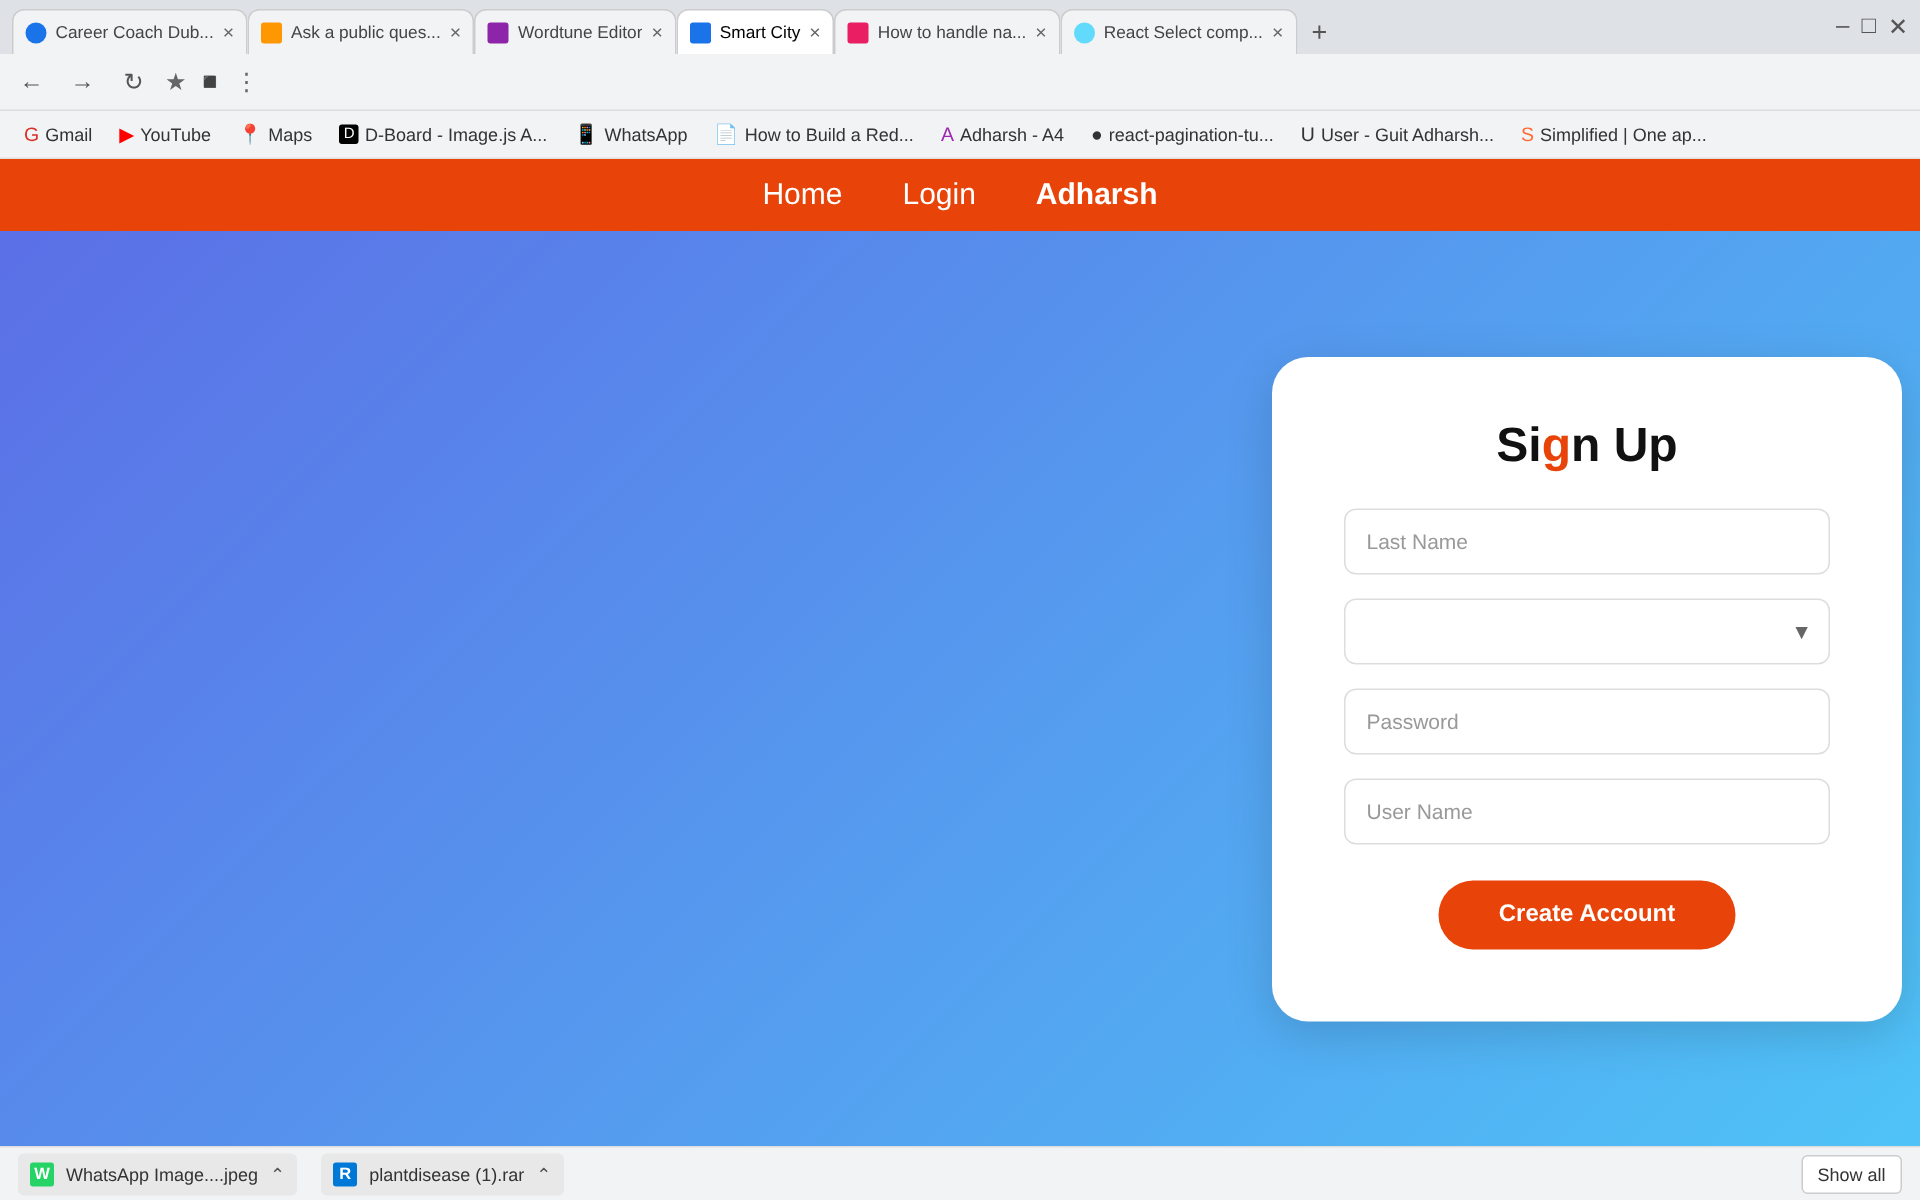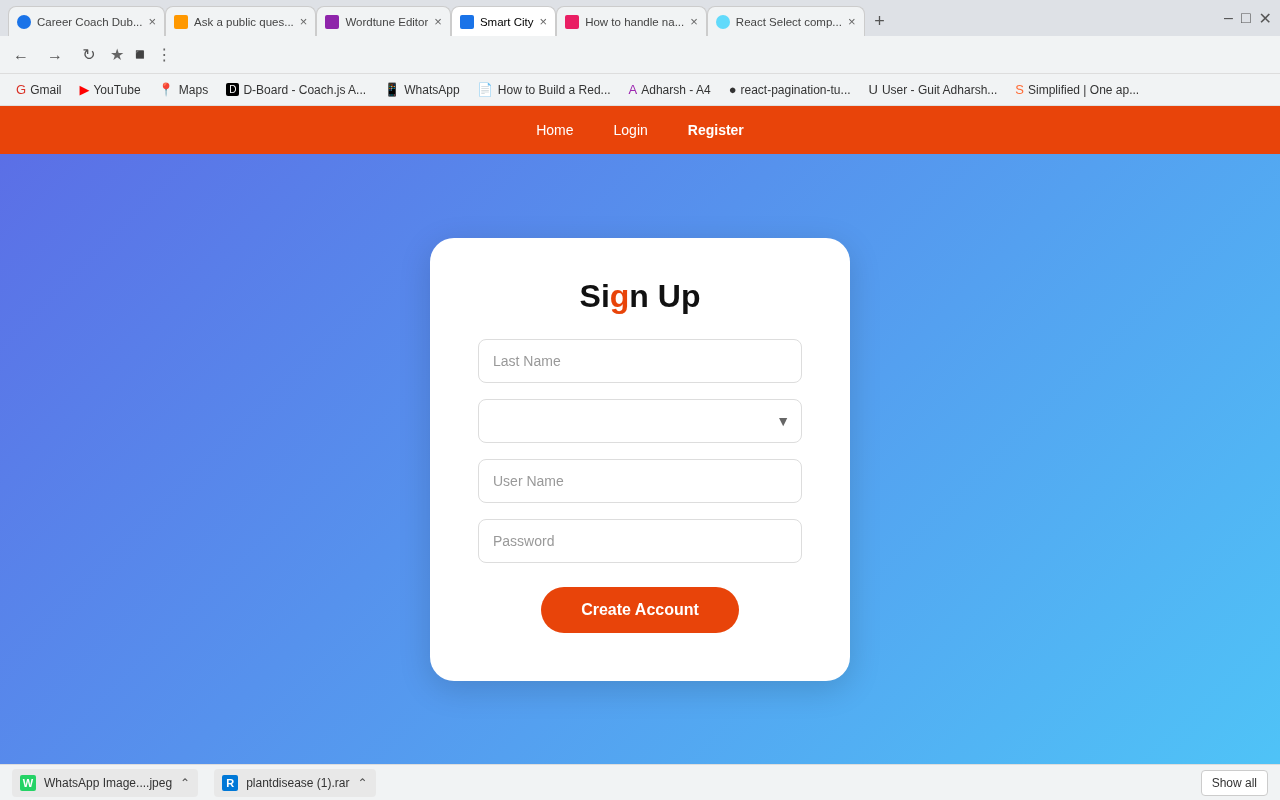--- a/index.html
+++ b/index.html
@@ -138,38 +138,38 @@
     .navbar {
       background: #e8440a;
       height: 48px;
       display: flex;
       align-items: center;
       justify-content: center;
       gap: 40px;
     }
     .nav-link {
       color: #fff;
-      font-size: 14px;
+      font-size: 20px;
       font-weight: 500;
       cursor: pointer;
       text-decoration: none;
       text-align: center;
     }
     .nav-link.active {
       font-weight: 700;
     }
 
     
     .main-area {
       flex: 1;
       background: linear-gradient(135deg, #5b6fe6 0%, #4fc3f7 100%);
       display: flex;
       align-items: center;
-      justify-content: center;
-      padding: 32px;
+      justify-content: flex-end;
+      padding: 12px;
     }
 
     
     .form-card {
       background: #fff;
       border-radius: 24px;
       padding: 40px 48px 48px;
       width: 420px;
       box-shadow: 0 8px 32px rgba(0,0,0,0.15);
       display: flex;
@@ -354,21 +354,21 @@
     <div class="bookmark-item">
       <span style="color:#ff0000;font-size:13px;">▶</span>
       <span>YouTube</span>
     </div>
     <div class="bookmark-item">
       <span style="color:#34a853;font-size:13px;">📍</span>
       <span>Maps</span>
     </div>
     <div class="bookmark-item">
       <span style="background:#000;color:#fff;font-size:10px;padding:1px 3px;border-radius:2px;">D</span>
-      <span>D-Board - Coach.js A...</span>
+      <span>D-Board - Image.js A...</span>
     </div>
     <div class="bookmark-item">
       <span style="color:#25d366;font-size:13px;">📱</span>
       <span>WhatsApp</span>
     </div>
     <div class="bookmark-item">
       <span style="color:#ff4500;font-size:13px;">📄</span>
       <span>How to Build a Red...</span>
     </div>
     <div class="bookmark-item">
@@ -387,21 +387,21 @@
       <span style="color:#ff6b35;font-size:13px;">S</span>
       <span>Simplified | One ap...</span>
     </div>
   </div>
 
   <div class="app-content">
 
     <nav class="navbar">
       <a class="nav-link">Home</a>
       <a class="nav-link">Login</a>
-      <a class="nav-link active">Register</a>
+      <a class="nav-link active">Adharsh</a>
     </nav>
 
     <div class="main-area">
       <div class="form-card">
         <h1 class="signup-title">
           Si<span class="highlight">g</span>n Up
         </h1>
 
         <div class="name-row">
           <input class="form-input" type="text" placeholder="Last Name" style="">
@@ -410,23 +410,23 @@
 
         <div class="form-select-wrapper">
           <select class="form-select">
             <option value=""></option>
             <option value="user">User</option>
             <option value="admin">Admin</option>
           </select>
           <span class="select-arrow">▼</span>
         </div>
 
+        <input class="form-input" type="password" style="width: 100%;" placeholder="Password">
+
         <input class="form-input" type="text" style="width: 100%;" placeholder="User Name">
-
-        <input class="form-input" type="password" style="width: 100%;" placeholder="Password">
 
         <button class="create-btn">Create Account</button>
       </div>
     </div>
   </div>
 
   <div class="status-bar">
     <div class="download-item">
       <div class="download-icon" style="background:#25d366;">W</div>
       <span>WhatsApp Image....jpeg</span>

